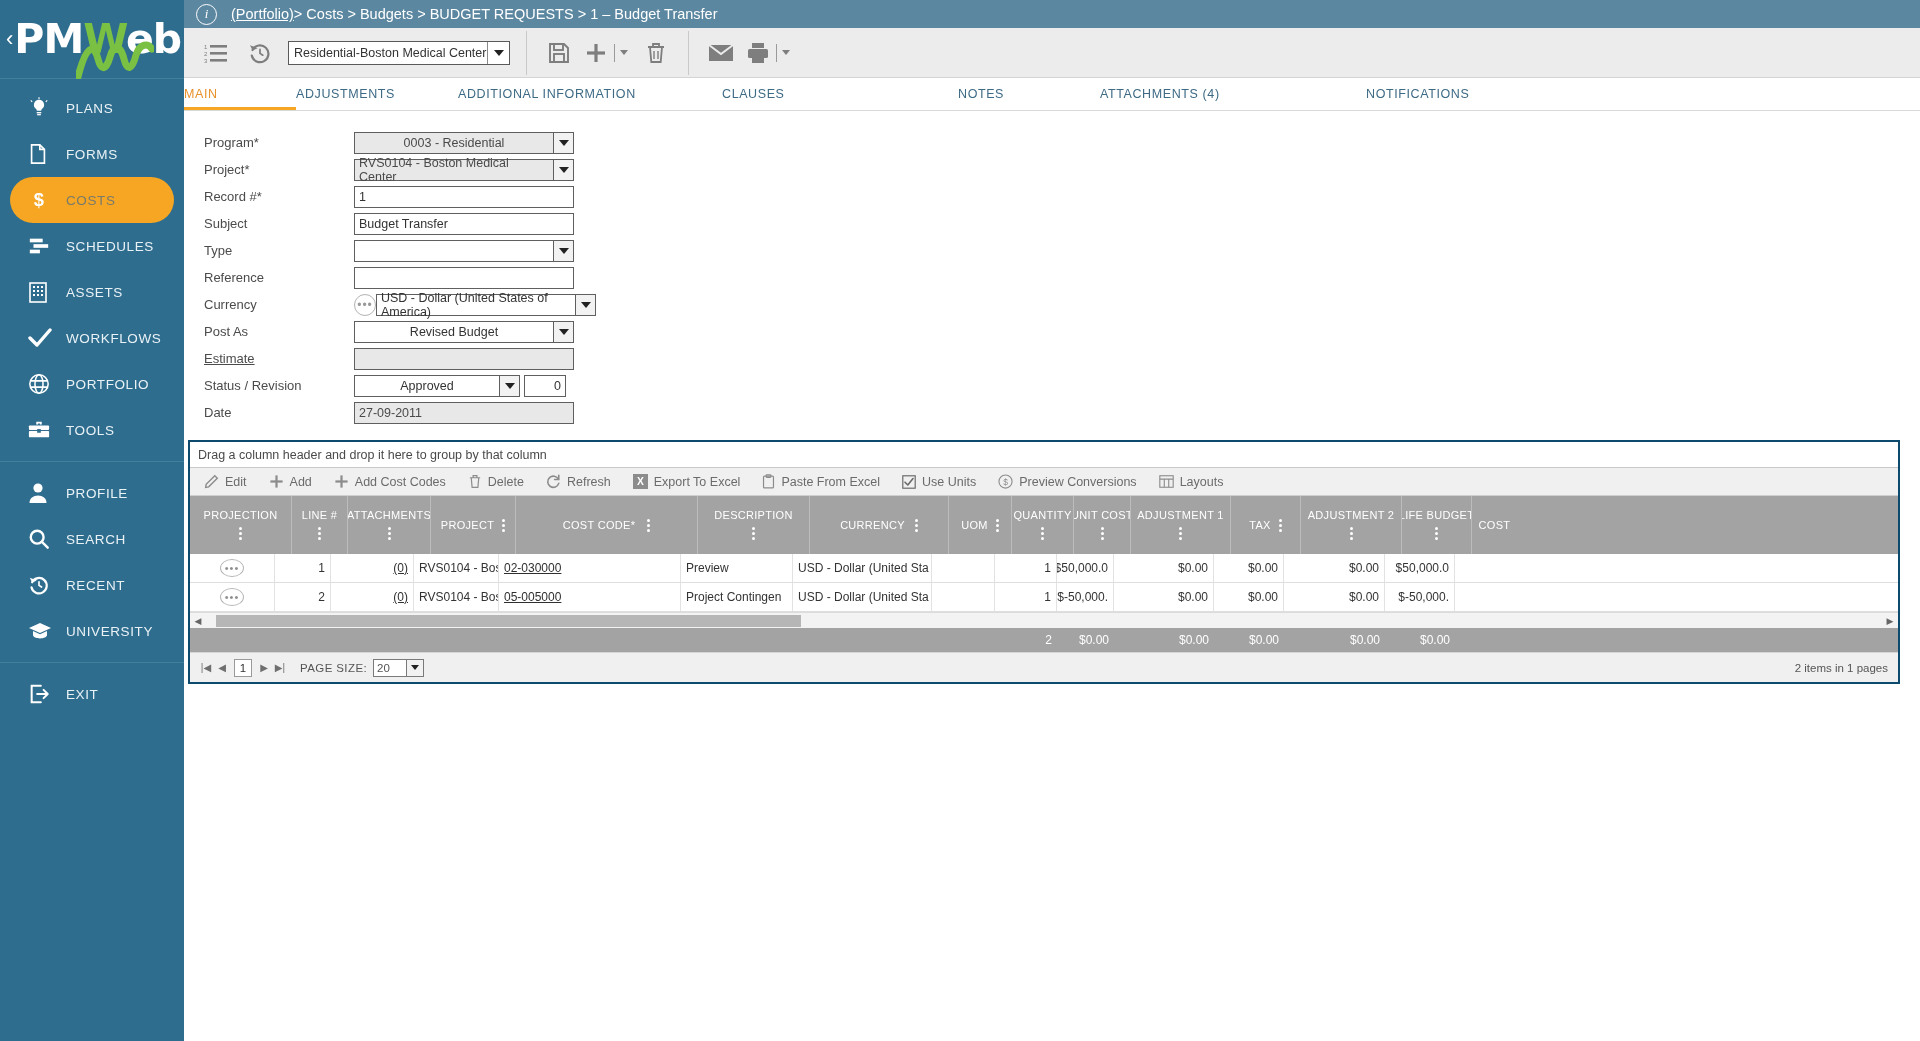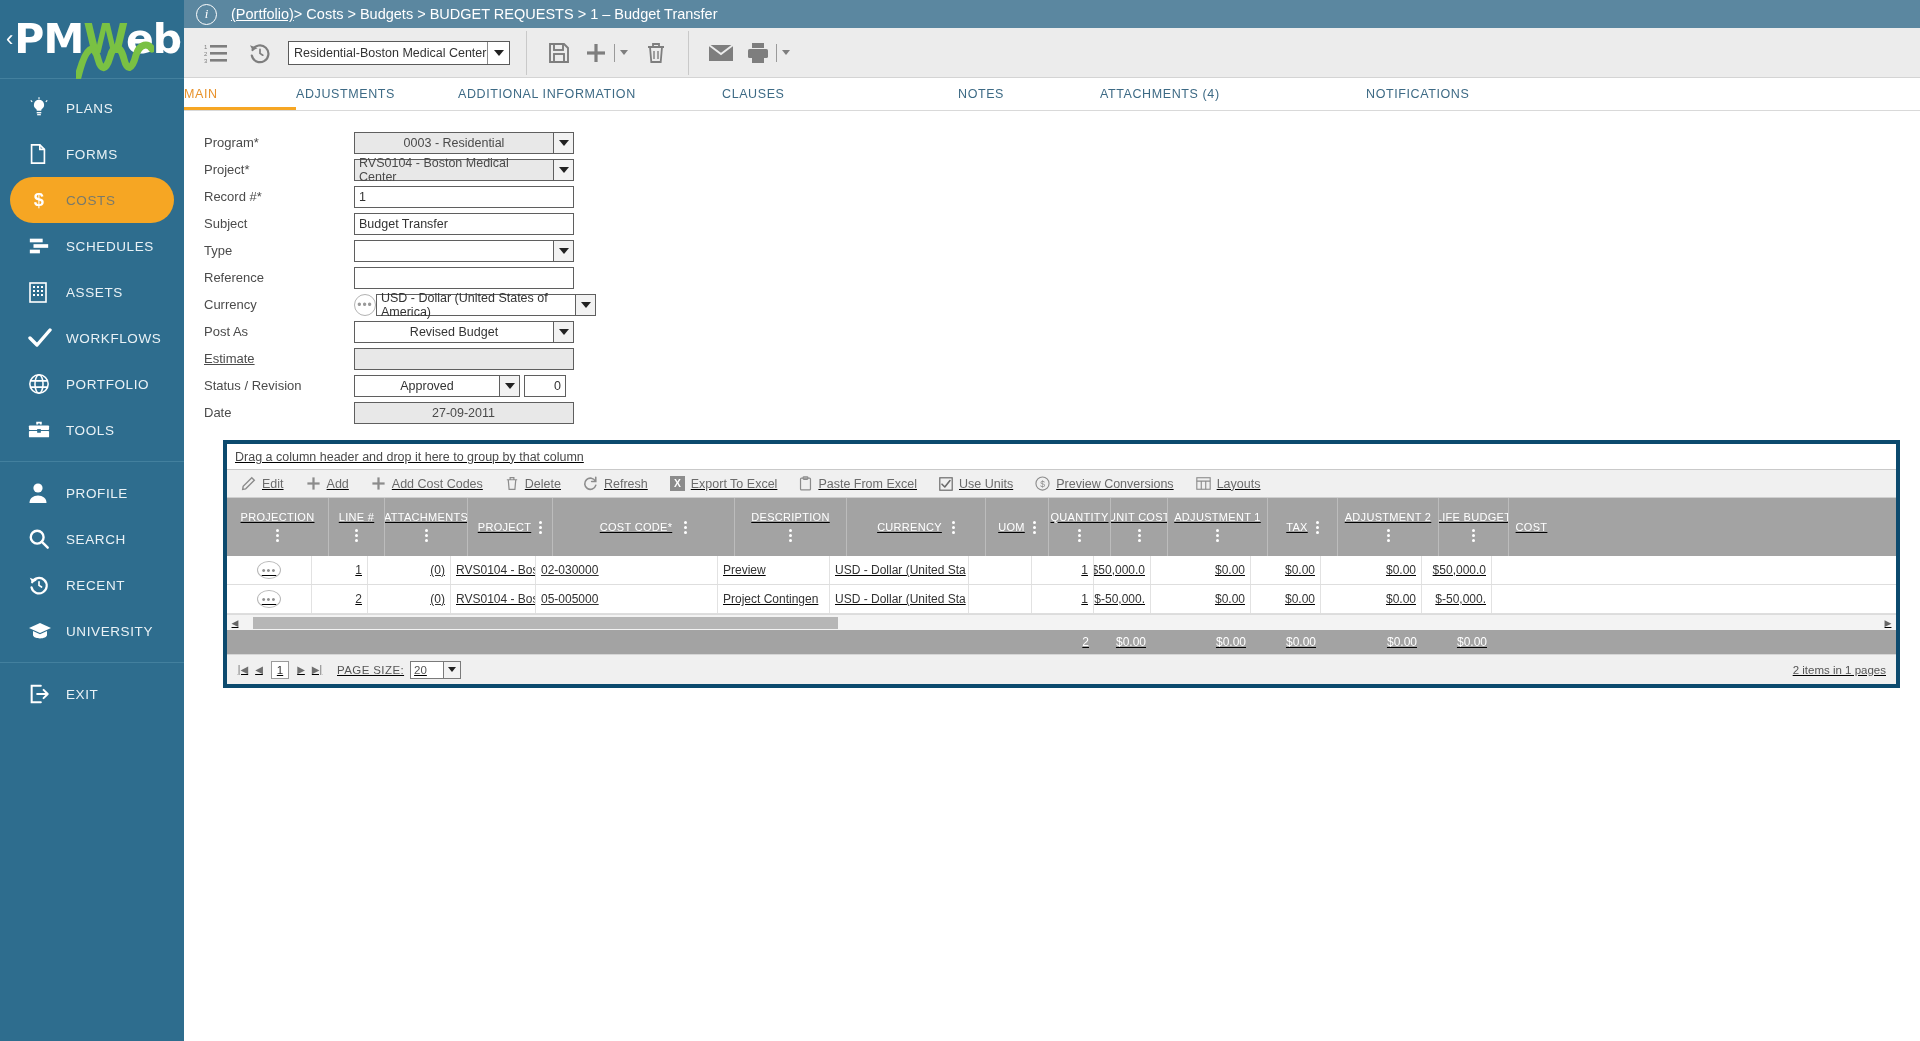--- a/index.html
+++ b/index.html
@@ -188,24 +188,24 @@
     letter-spacing: 1px; line-height: 1; cursor: pointer;
   }
   .spacer22 { width: 30px; flex: 0 0 30px; }
   .num-field {
     width: 42px; height: 22px;
     border: 1px solid #5f5f5f; background: #ffffff;
     font-size: 12.5px; color: #333;
     display: flex; align-items: center; justify-content: flex-end;
     padding-right: 4px; margin-left: 4px;
   }
-  .date-field { justify-content: center; padding-right: 5px; }
+  .date-field { justify-content: flex-start; padding-right: 5px; }
 
   
-  .grid-wrap { margin: 14px 20px 0 39px; border: 4px solid #0c4a6e; text-decoration: underline; }
+  .grid-wrap { margin: 14px 20px 0 4px; border: 2px solid #0c4a6e; }
   .group-bar {
     height: 26px; background: #ffffff;
     border-bottom: 1px solid #c9c9c9;
     display: flex; align-items: center;
     padding-left: 8px;
     font-size: 12.5px; color: #4a4a4a;
   }
   .grid-toolbar {
     height: 28px; background: #f0f0f0;
     border-bottom: 1px solid #cfcfcf;

